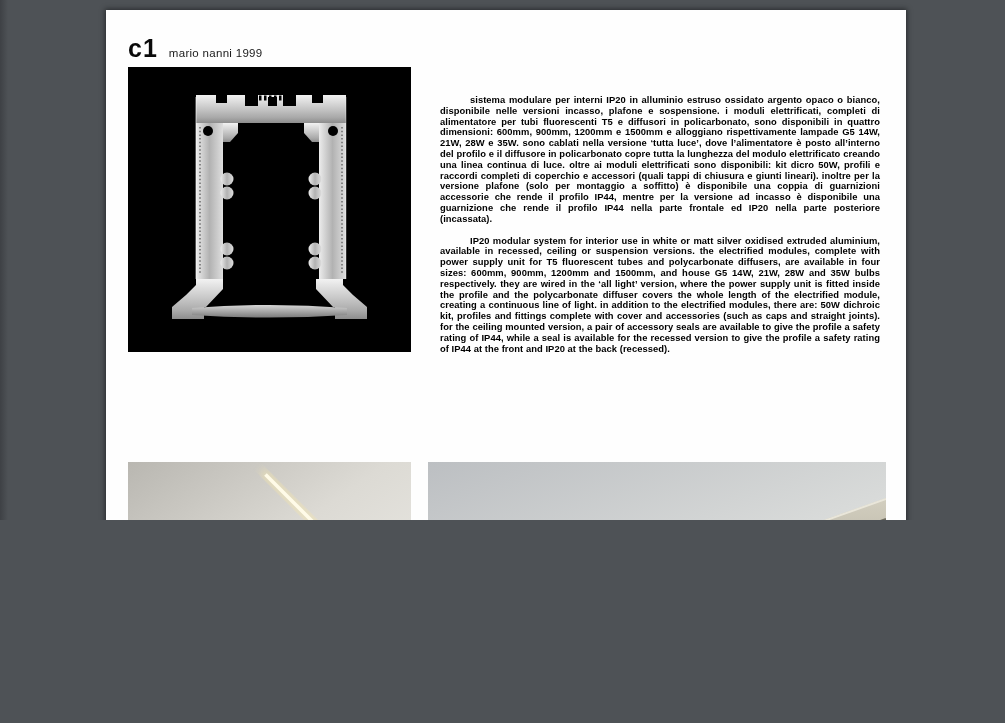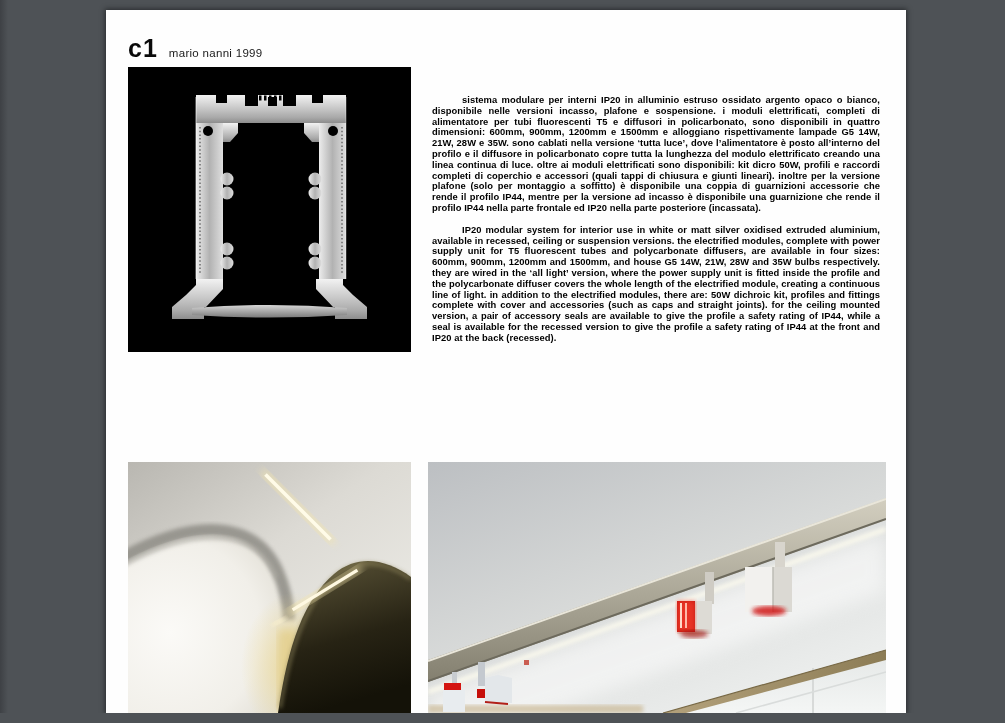--- a/index.html
+++ b/index.html
@@ -1,33 +1,33 @@
 <!DOCTYPE html>
 <html><head>
 <meta charset="utf-8">
 <style>
   html,body{margin:0;padding:0;background:#4e5256;}
-  #stage{position:relative;width:1005px;height:713px;overflow:hidden;
+  #stage{position:relative;width:1005px;height:520px;overflow:hidden;
          font-family:"Liberation Sans",sans-serif;background:#4e5256;}
   
   .edge-left{position:absolute;left:0;top:0;width:8px;height:723px;
              background:linear-gradient(90deg,#3e4145,#4e5256);}
   .page-gap{position:absolute;left:0;top:713px;width:1005px;height:10px;background:#3f4347;}
   .next-page-red{position:absolute;left:468px;top:715px;width:12px;height:11px;
                  border-radius:6px;background:#9e150c;}
   
   .page{position:absolute;left:106px;top:10px;width:800px;height:703px;background:#fefefe;
         box-shadow:0 0 5px 1px rgba(18,20,22,.65);}
   .brandline{position:absolute;left:22px;top:26px;display:flex;align-items:baseline;}
   .brand{font-weight:bold;font-size:25px;letter-spacing:1px;color:#0a0a0a;line-height:1;}
   .designer{font-size:11.5px;color:#1a1a1a;margin-left:11px;letter-spacing:.3px;}
   .fig-profile{position:absolute;left:22px;top:57px;width:283px;height:285px;background:#000;}
   .copy{position:absolute;left:322px;top:85px;width:452px;color:#000;
         font-size:9.4px;line-height:10.8px;font-weight:bold;text-align:justify;letter-spacing:.05px;}
-  .copy p{margin:0 0 11px 4px;text-indent:30px;}
+  .copy p{margin:0 0 11px 12px;text-indent:30px;}
   .fig-left{position:absolute;left:22px;top:452px;width:283px;height:251px;overflow:hidden;}
   .fig-right{position:absolute;left:322px;top:452px;width:458px;height:251px;overflow:hidden;}
   svg{display:block;}
 </style>
 </head>
 <body>
 
 <div id="stage">
   <div class="edge-left"></div>
 

